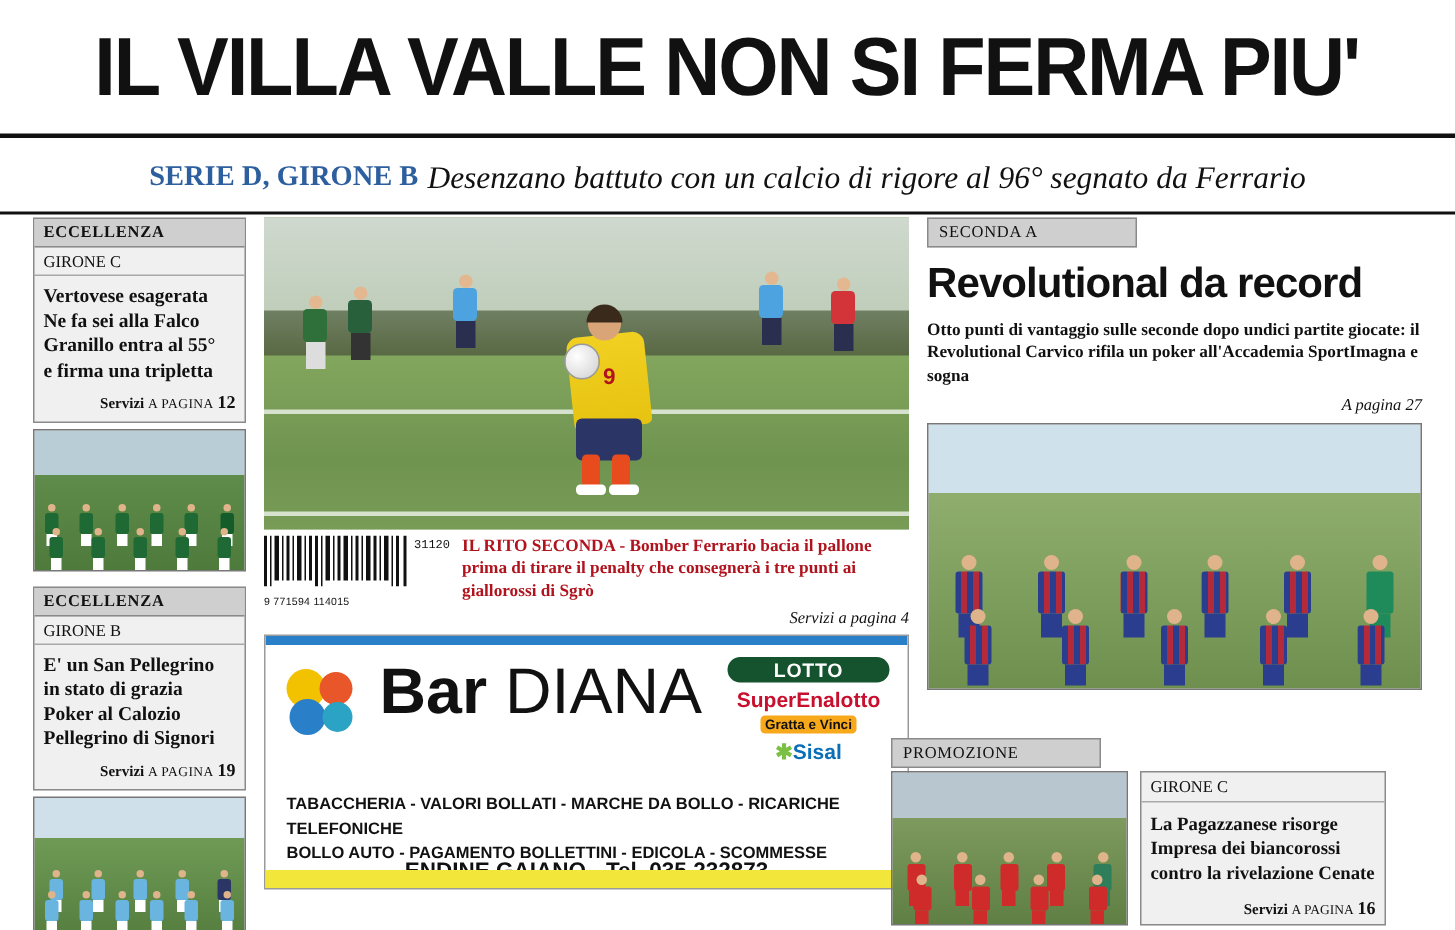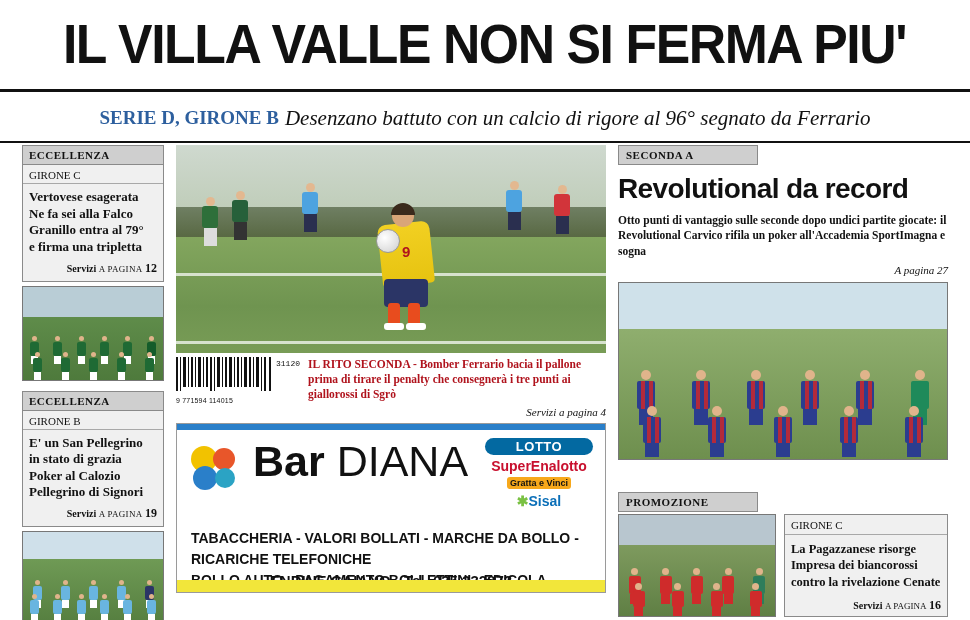--- a/index.html
+++ b/index.html
@@ -273,59 +273,59 @@
   .ad-bar-diana {
     position:absolute; left: 76px; top: 16px;
     font-family: "Liberation Sans", sans-serif;
     font-size: 43px; line-height: 1;
     color: #111;
   }
   .ad-bar-diana .bold { font-weight: 700; }
   .ad-bar-diana .light { font-weight: 400; }
   .ad-brands { position: absolute; right: 12px; top: 14px; width: 108px; }
   .brand-lotto {
-    background:#0369a1; color:#fff; font-family:"Liberation Sans",sans-serif; font-weight:700;
+    background:#14532d; color:#fff; font-family:"Liberation Sans",sans-serif; font-weight:700;
     font-size:13px; border-radius: 10px; text-align:center; padding: 1px 0; letter-spacing:.5px;
   }
   .brand-super {
     font-family:"Liberation Sans",sans-serif; font-weight:700; font-size:14px; margin-top:3px;
     color:#c8102e; text-align:center;
   }
   .brand-gratta {
     display:flex; align-items:center; gap:3px; margin-top:3px; justify-content:center;
   }
   .gratta-badge {
     background:#f7a81b; color:#111; font-family:"Liberation Sans",sans-serif; font-weight:700;
     font-size:9px; border-radius:3px; padding:1px 3px;
   }
   .brand-sisal {
     margin-top:4px; text-align:center; font-family:"Liberation Sans",sans-serif; font-weight:700;
     font-size:14px; color:#0b6fb8;
   }
   .brand-sisal .star { color:#7ac143; }
   .ad-services {
     position:absolute; left: 14px; top: 104px; width: 402px;
-    font-family:"Liberation Sans",sans-serif; font-weight:700; font-size: 14px;
+    font-family:"Liberation Sans",sans-serif; font-weight:700; font-size: 11px;
     line-height: 1.5; color:#111;
   }
   .ad-contact {
     position:absolute; left:0; top: 148px; width: 100%;
     text-align:center;
     font-family:"Liberation Sans",sans-serif; font-weight:700; font-size: 15px; color:#111;
   }
 
   
   .col-right {
     position: absolute;
     left: 618px; top: 0;
     width: 330px;
   }
   .sec-label {
     background:#cfcfcf; border:1px solid #8a8a8a; box-sizing:border-box;
-    font-family:"Liberation Serif",serif; font-weight:700; font-size:11px;
+    font-family:"Liberation Serif",serif; font-weight:400; font-size:11px;
     letter-spacing:.5px; padding:3px 7px; width: 140px; color:#111;
   }
   .sec-headline {
     font-family:"Liberation Sans",sans-serif; font-weight:700; font-size: 28px;
     letter-spacing:-0.6px; margin-top: 8px; color:#111;
   }
   .sec-sub {
     font-family:"Liberation Serif",serif; font-weight:700; font-size: 11.5px;
     line-height: 1.34; margin-top: 8px; color:#111;
   }
@@ -334,21 +334,21 @@
     text-align:right; margin-top: 5px;
   }
   .sec-photo {
     width: 330px; height: 178px; margin-top: 6px;
     border:1px solid #777; box-sizing:border-box; position:relative; overflow:hidden;
     background: linear-gradient(#cfe1ea 0%, #cfe1ea 26%, #8fae6e 26%, #6e8f4e 100%);
   }
 
   
   .promo-wrap {
-    position:absolute; left:618px; top: 347px; width: 282px; height: 125px;
+    position:absolute; left:594px; top: 347px; width: 282px; height: 125px;
   }
   .promo-photo {
     position:absolute; left:0; top:22px; width: 158px; height: 103px;
     border:1px solid #777; box-sizing:border-box; overflow:hidden;
     background: linear-gradient(#b8c6cf 0%, #b8c6cf 30%, #7e9a5e 30%, #5f7f44 100%);
   }
   .promo-box {
     position:absolute; left: 166px; top: 22px; width: 164px; height: 103px;
     border:1px solid #8a8a8a; background:#f0f0f0; box-sizing:border-box;
   }
@@ -383,21 +383,21 @@
   <div class="body-area">
 
     <div class="col-left">
 
       <div class="box-brief">
         <div class="brief-label">ECCELLENZA</div>
         <div class="brief-girone">GIRONE C</div>
         <div class="brief-title">
           <div>Vertovese esagerata</div>
           <div>Ne fa sei alla Falco</div>
-          <div>Granillo entra al 79°</div>
+          <div>Granillo entra al 55°</div>
           <div>e firma una tripletta</div>
         </div>
         <div class="brief-servizi">
           <b>Servizi</b>
           <span class="pg">A PAGINA</span>
           <span class="num">12</span>
         </div>
       </div>
 
       <div class="photo photo-green" style="width:142px;height:95px;margin-top:4px;border:1px solid #777;box-sizing:border-box;">

